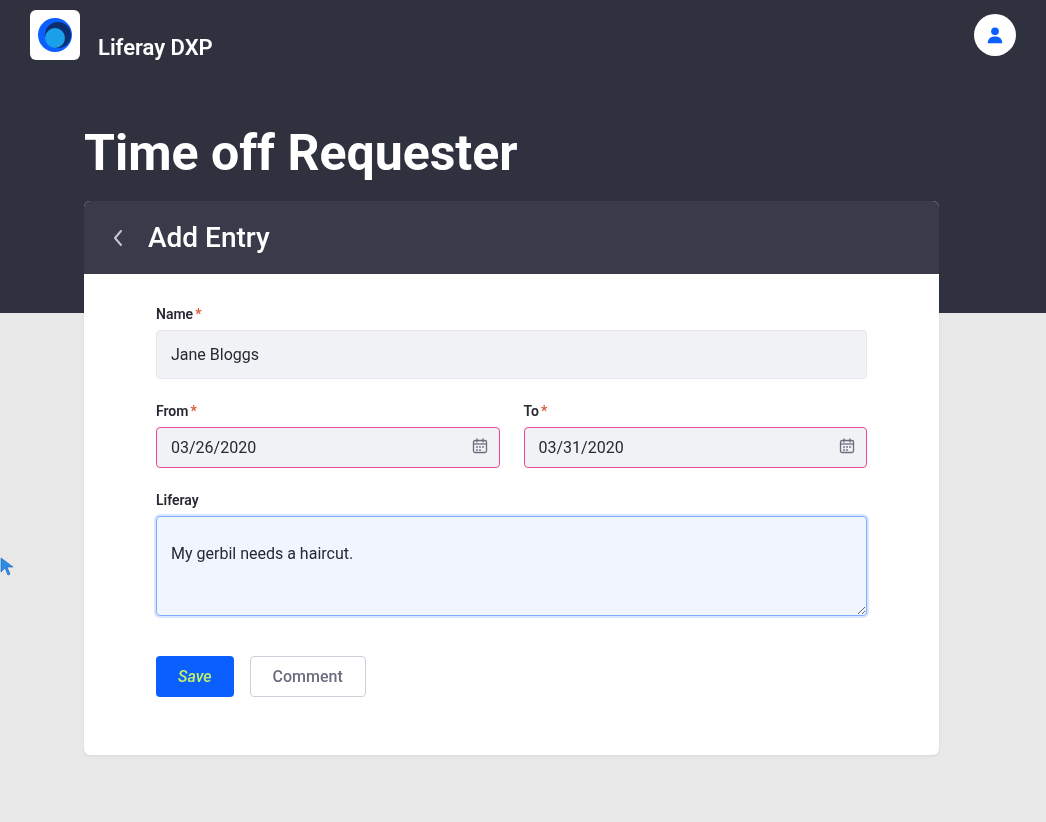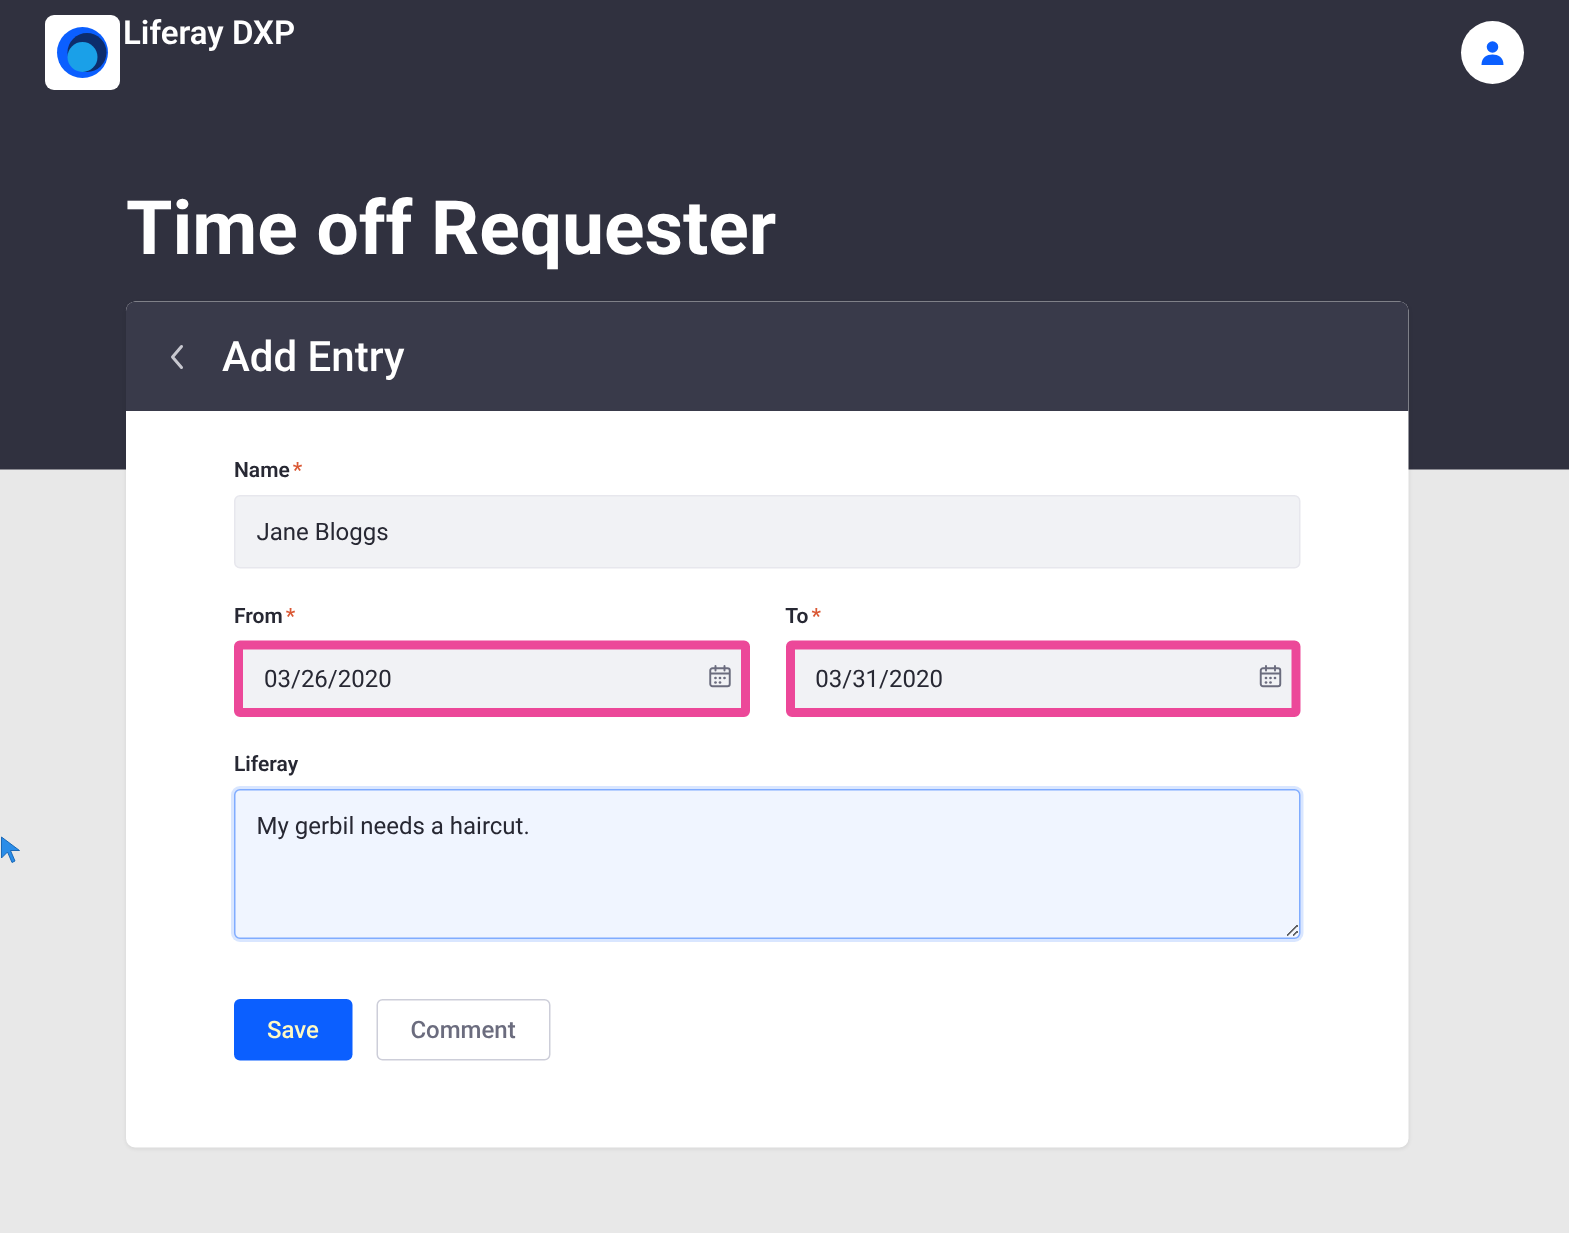--- a/index.html
+++ b/index.html
@@ -21,22 +21,22 @@
       position: relative;
     }
     .topbar {
       display: flex;
       align-items: center;
       padding: 10px 30px;
       justify-content: space-between;
     }
     .brand {
       display: flex;
-      align-items: flex-start;
-      gap: 2px;
+      align-items: flex-end;
+      gap: 18px;
     }
     .logo {
       width: 50px;
       height: 50px;
       background: white;
       border-radius: 6px;
       display: flex;
       align-items: center;
       justify-content: center;
     }
@@ -128,37 +128,37 @@
       color: #272833;
       font-family: inherit;
     }
     .date-wrapper {
       position: relative;
     }
     .date-input {
       width: 100%;
       padding: 10px 40px 10px 14px;
       font-size: 16px;
-      border: 6px solid #ec4899;
+      border: 1px solid #ec4899;
       background: #f1f2f5;
       border-radius: 4px;
       color: #272833;
       font-family: inherit;
     }
     .calendar-icon {
       position: absolute;
       right: 12px;
       top: 50%;
       transform: translateY(-50%);
       pointer-events: none;
       color: #6b6c7e;
     }
     .textarea {
       width: 100%;
-      padding: 14px 14px;
+      padding: 27px 14px;
       font-size: 16px;
       border: 1px solid #80acff;
       background: #f0f5ff;
       border-radius: 4px;
       color: #272833;
       font-family: inherit;
       height: 100px;
       resize: vertical;
       box-shadow: 0 0 0 2px rgba(128,172,255,0.3);
     }
@@ -170,22 +170,23 @@
     .btn {
       padding: 10px 22px;
       font-size: 16px;
       border-radius: 4px;
       cursor: pointer;
       font-family: inherit;
       font-weight: 500;
     }
     .btn-primary {
       background: #0b5fff;
-      color: #fef9c3;
+      color: #bef264;
       border: none;
+      font-style: italic;
     }
     .btn-secondary {
       background: white;
       color: #6b6c7e;
       border: 1px solid #cdced9;
     }
     .cursor-pointer {
       position: absolute;
       top: 557px;
       left: 0;

